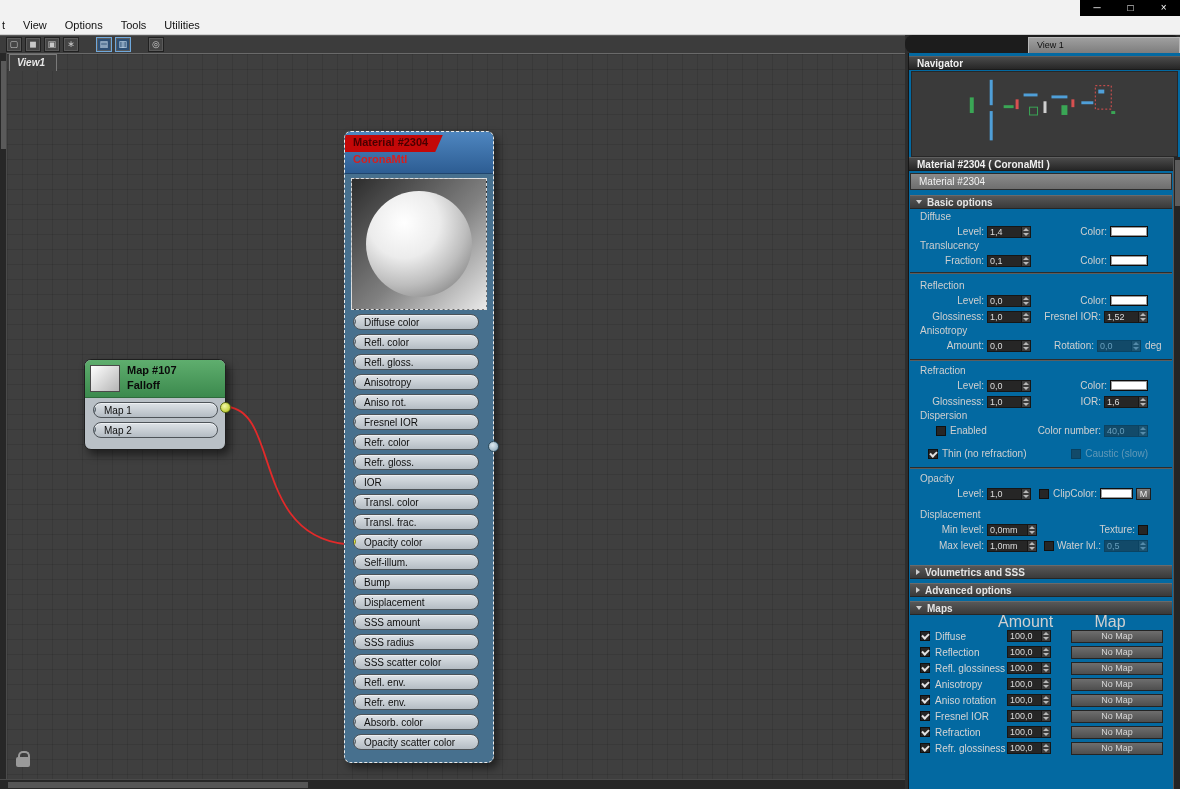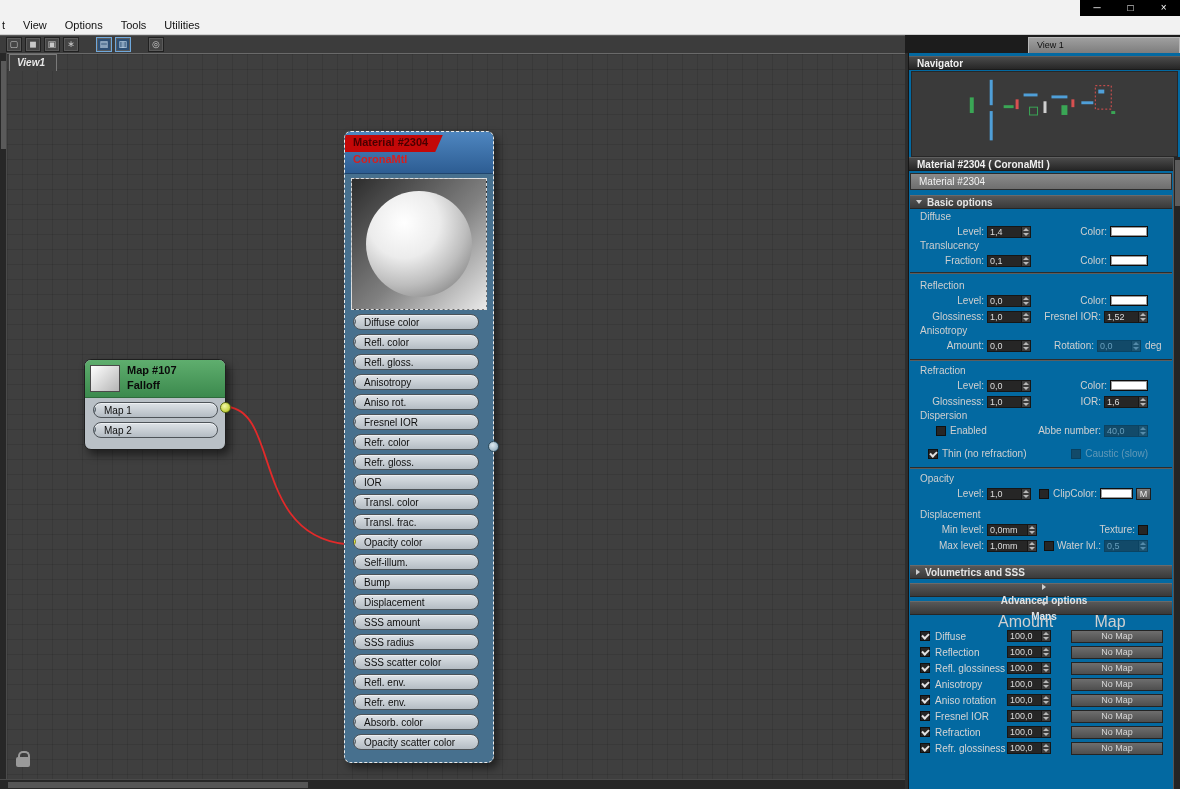--- a/index.html
+++ b/index.html
@@ -17,21 +17,21 @@
   .menubar{position:absolute;top:16px;left:0;right:0;height:19px;background:#f2f2f2;
     border-bottom:1px solid #cfcfcf;display:flex;align-items:center;font-size:11px;color:#111;}
   .menu-item{padding:0 9px;height:100%;display:flex;align-items:center;}
   .menu-item:first-of-type{padding-left:2px;}
   .toolbar{position:absolute;top:35px;left:0;width:905px;height:18px;background:#3c3c3c;
     border-top:1px solid #5a5a5a;display:flex;align-items:center;gap:3px;padding-left:6px;}
   .tbtn{width:16px;height:15px;background:#454545;border:1px solid #202020;
     box-shadow:inset 0 0 0 1px #5a5a5a;color:#c9c9c9;font-size:9px;line-height:13px;text-align:center;}
   .tbtn.active{background:#2d4f75;border-color:#6fa8dc;color:#cfe2f3;}
   .tbtn.gap{margin-left:14px;}
-  .right-top{position:absolute;top:35px;left:905px;right:0;height:18px;background:#1c1c1c;}
+  .right-top{position:absolute;top:35px;left:905px;right:0;height:18px;background:#1c1c1c;border-radius:8px;}
   .right-tab{position:absolute;right:0;top:2px;width:152px;height:16px;
     background:linear-gradient(#9f9f9f,#7d7d7d);border:1px solid #b8b8b8;border-bottom:none;
     font-size:9px;color:#101010;padding-left:8px;line-height:15px;}
   
   .canvas{position:absolute;left:7px;top:53px;width:898px;height:726px;background:#3f3f3f;
     border-top:1px solid #6a6a6a;
     background-image:
       linear-gradient(rgba(0,0,0,.10) 1px, transparent 1px),
       linear-gradient(90deg, rgba(0,0,0,.10) 1px, transparent 1px);
     background-size:15px 15px;}
@@ -115,21 +115,21 @@
   .spin .dn{width:0;height:0;border-left:3px solid transparent;border-right:3px solid transparent;
     border-top:3px solid #b8b8b8;margin:0 auto 1px;}
   .swatch{width:38px;height:11px;background:#ffffff;border:1px solid #0d0d0d;box-shadow:inset 0 0 0 1px #9a9a9a;flex:none;}
   .swatch.w34{width:33px;}
   .cb{position:relative;width:10px;height:10px;background:#262626;border:1px solid #101010;flex:none;}
   .cb.checked::after{content:"";position:absolute;left:1px;top:1px;width:5px;height:3px;
     border-left:2px solid #e2e2e2;border-bottom:2px solid #e2e2e2;transform:rotate(-45deg);}
   .cblab{margin-left:4px;color:#d0d0d0;}
   .dim{opacity:.45;}
   .psep{height:2px;border-top:1px solid #2d2d2d;border-bottom:1px solid #5d5d5d;margin:4px 0;}
-  .mt6{margin-top:6px;} .mt8{margin-top:8px;} .mt12{margin-top:12px;} .mt4{margin-top:4px;flex-direction:column;}
+  .mt6{margin-top:6px;} .mt8{margin-top:8px;} .mt12{margin-top:12px;} .mt4{margin-top:4px;}
   .pl18{padding-left:18px;} .pl26{padding-left:26px;}
   .mbtn{width:15px;height:12px;background:linear-gradient(#7d7d7d,#565656);border:1px solid #1d1d1d;
     color:#efefef;font-size:9px;line-height:10px;text-align:center;margin-left:3px;flex:none;}
   .unit{margin-left:4px;color:#cfcfcf;}
   .mheader{display:flex;height:13px;font-size:16px;color:#d0d0d0;align-items:center;}
   .mh-amount{margin-left:88px;width:44px;text-align:center;}
   .mh-map{margin-left:22px;width:92px;text-align:center;}
   .mrow{display:flex;align-items:center;height:16px;padding-left:10px;}
   .mname{width:72px;margin-left:5px;font-size:10px;white-space:nowrap;overflow:hidden;}
   .nomap{width:92px;height:13px;margin-left:20px;background:linear-gradient(#6e6e6e,#4e4e4e);
@@ -456,21 +456,21 @@
             <span class="arrows">
               <i class="up"></i>
               <i class="dn"></i>
             </span>
           </span>
       </div>
       <div class="gtitle">Dispersion</div>
       <div class="prow pl26">
         <span class="cb"></span>
         <span class="cblab">Enabled</span>
-        <span class="lab flexr">Abbe number:</span>
+        <span class="lab flexr">Color number:</span>
         <span class="spin dim">
             <span class="val">40,0</span>
             <span class="arrows">
               <i class="up"></i>
               <i class="dn"></i>
             </span>
           </span>
       </div>
       <div class="prow pl18 mt8">
         <span class="cb checked"></span>

